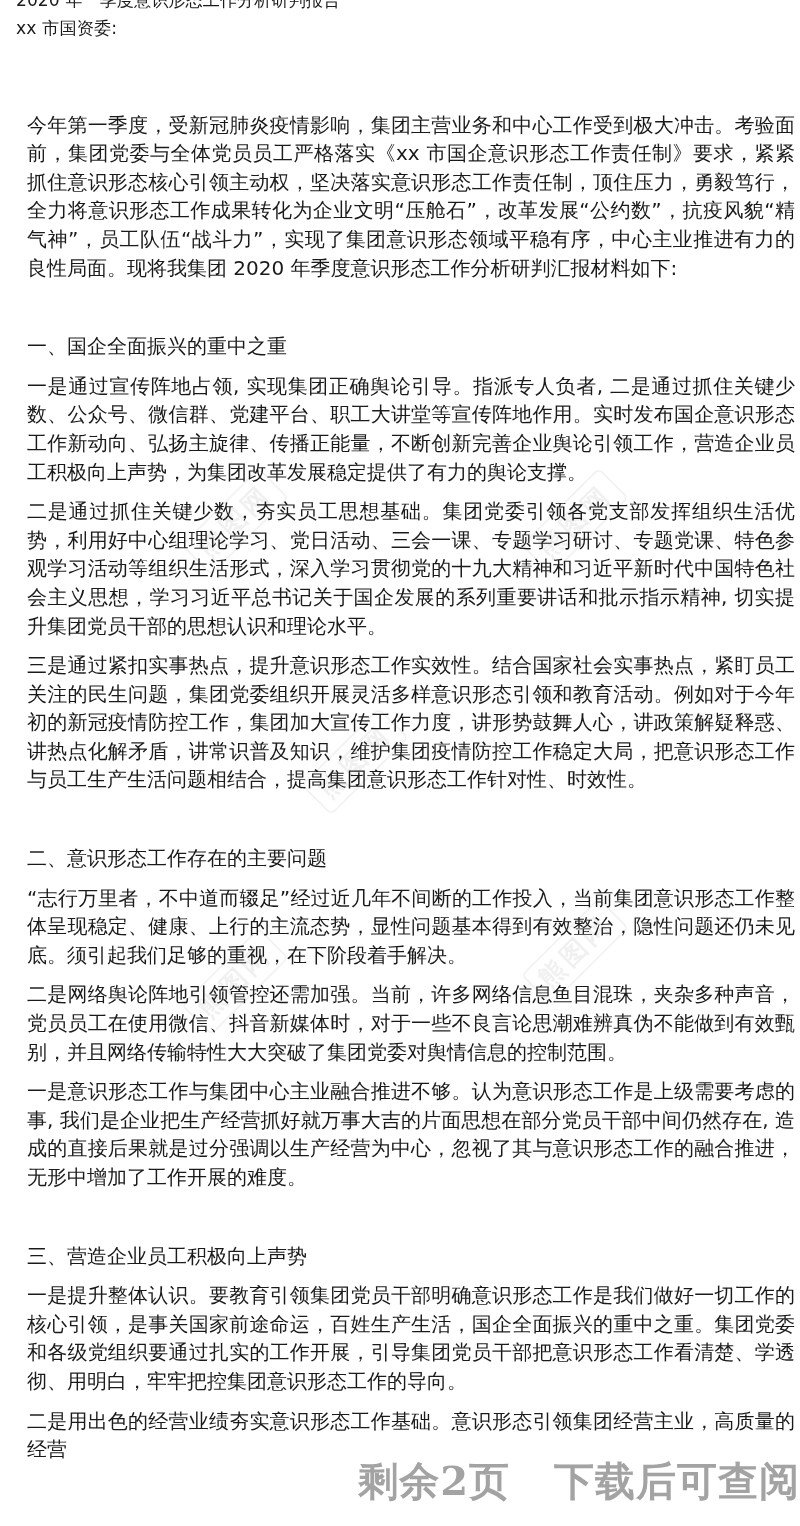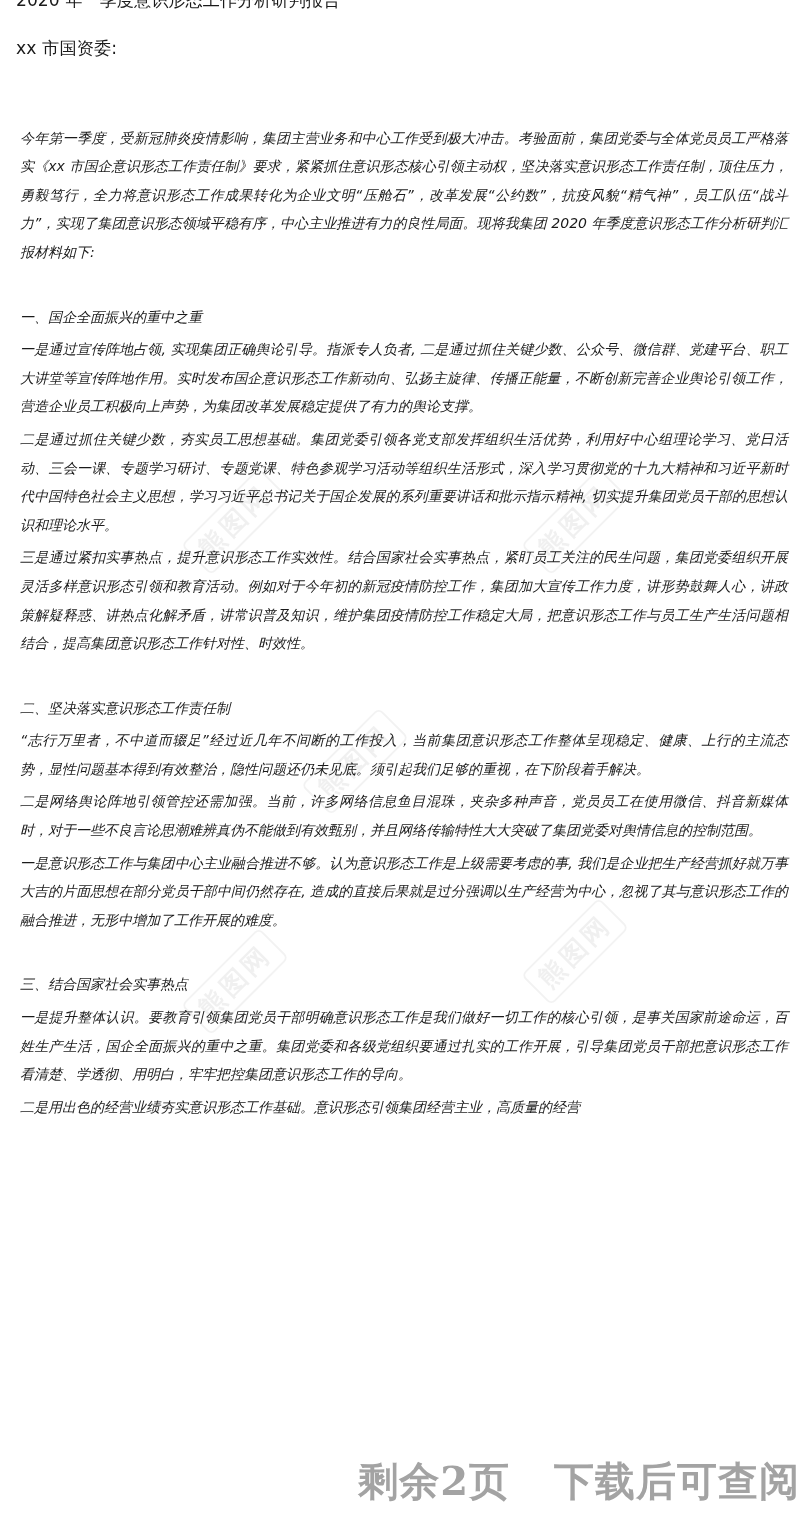--- a/index.html
+++ b/index.html
@@ -26,40 +26,38 @@
       position: absolute;
       left: 16px;
       top: -14px;
       width: 768px;
     }
     .line {
       font-size: 17.2px;
       line-height: 28.6px;
       white-space: nowrap;
       letter-spacing: 0.1px;
-      margin-top: 20px;
     }
     .title-cut {
       font-size: 17.2px;
       line-height: 28.6px;
       white-space: nowrap;
       color: #1a1a1a;
       height: 28px;
     }
     .gap1 { height: 57px; }
     .gap2 { height: 28px; }
     .para p {
-      margin: 4px;
-      font-size: 14px;
+      margin: 11px;
+      font-size: 20px;
       line-height: 28.6px;
       text-align: justify;
       text-justify: inter-ideograph;
       word-break: break-all;
       width: 768px;
-      font-style: italic;
     }
     .heading {
       margin: 0;
       font-size: 17.2px;
       line-height: 28.6px;
       white-space: nowrap;
     }
     .watermark {
       position: absolute;
       color: rgba(0,0,0,0.06);
@@ -112,29 +110,29 @@
 
     <div class="para">
       <p class="heading">一、国企全面振兴的重中之重</p>
       <p>一是通过宣传阵地占领, 实现集团正确舆论引导。指派专人负者, 二是通过抓住关键少数、公众号、微信群、党建平台、职工大讲堂等宣传阵地作用。实时发布国企意识形态工作新动向、弘扬主旋律、传播正能量，不断创新完善企业舆论引领工作，营造企业员工积极向上声势，为集团改革发展稳定提供了有力的舆论支撑。</p>
       <p>二是通过抓住关键少数，夯实员工思想基础。集团党委引领各党支部发挥组织生活优势，利用好中心组理论学习、党日活动、三会一课、专题学习研讨、专题党课、特色参观学习活动等组织生活形式，深入学习贯彻党的十九大精神和习近平新时代中国特色社会主义思想，学习习近平总书记关于国企发展的系列重要讲话和批示指示精神, 切实提升集团党员干部的思想认识和理论水平。</p>
       <p>三是通过紧扣实事热点，提升意识形态工作实效性。结合国家社会实事热点，紧盯员工关注的民生问题，集团党委组织开展灵活多样意识形态引领和教育活动。例如对于今年初的新冠疫情防控工作，集团加大宣传工作力度，讲形势鼓舞人心，讲政策解疑释惑、讲热点化解矛盾，讲常识普及知识，维护集团疫情防控工作稳定大局，把意识形态工作与员工生产生活问题相结合，提高集团意识形态工作针对性、时效性。</p>
     </div>
     <div class="gap2"></div>
 
     <div class="para">
-      <p class="heading">二、坚决落实意识形态工作责任制</p>
+      <p class="heading">二、意识形态工作存在的主要问题</p>
       <p>“志行万里者，不中道而辍足”经过近几年不间断的工作投入，当前集团意识形态工作整体呈现稳定、健康、上行的主流态势，显性问题基本得到有效整治，隐性问题还仍未见底。须引起我们足够的重视，在下阶段着手解决。</p>
       <p>二是网络舆论阵地引领管控还需加强。当前，许多网络信息鱼目混珠，夹杂多种声音，党员员工在使用微信、抖音新媒体时，对于一些不良言论思潮难辨真伪不能做到有效甄别，并且网络传输特性大大突破了集团党委对舆情信息的控制范围。</p>
       <p>一是意识形态工作与集团中心主业融合推进不够。认为意识形态工作是上级需要考虑的事, 我们是企业把生产经营抓好就万事大吉的片面思想在部分党员干部中间仍然存在, 造成的直接后果就是过分强调以生产经营为中心，忽视了其与意识形态工作的融合推进，无形中增加了工作开展的难度。</p>
     </div>
     <div class="gap2"></div>
 
     <div class="para">
-      <p class="heading">三、结合国家社会实事热点</p>
+      <p class="heading">三、营造企业员工积极向上声势</p>
       <p>一是提升整体认识。要教育引领集团党员干部明确意识形态工作是我们做好一切工作的核心引领，是事关国家前途命运，百姓生产生活，国企全面振兴的重中之重。集团党委和各级党组织要通过扎实的工作开展，引导集团党员干部把意识形态工作看清楚、学透彻、用明白，牢牢把控集团意识形态工作的导向。</p>
       <p>二是用出色的经营业绩夯实意识形态工作基础。意识形态引领集团经营主业，高质量的经营</p>
     </div>
   </div>
 
   <div class="footer-note">
     <span>剩余2页</span><span class="sep"></span><span>下载后可查阅</span>
   </div>
 </div>
 

